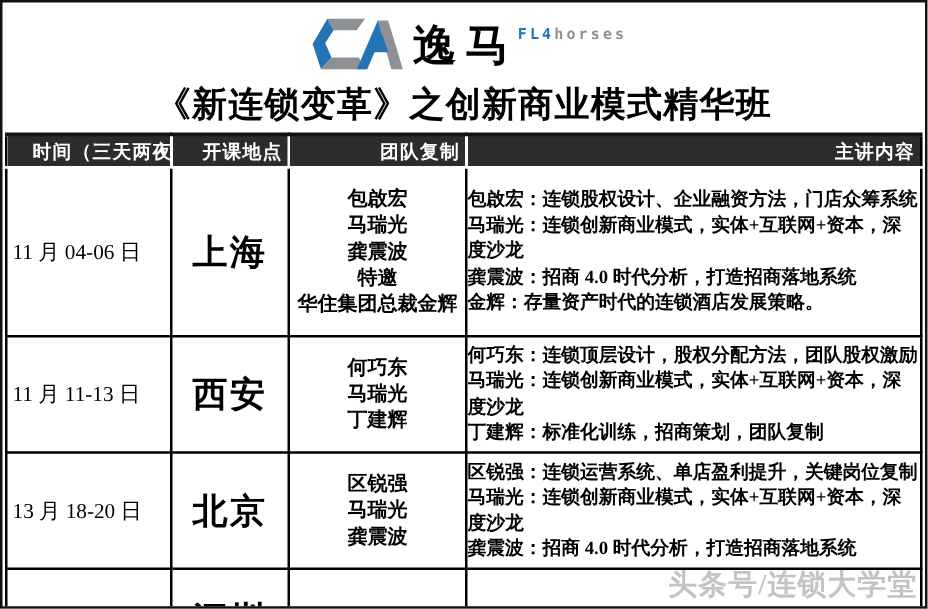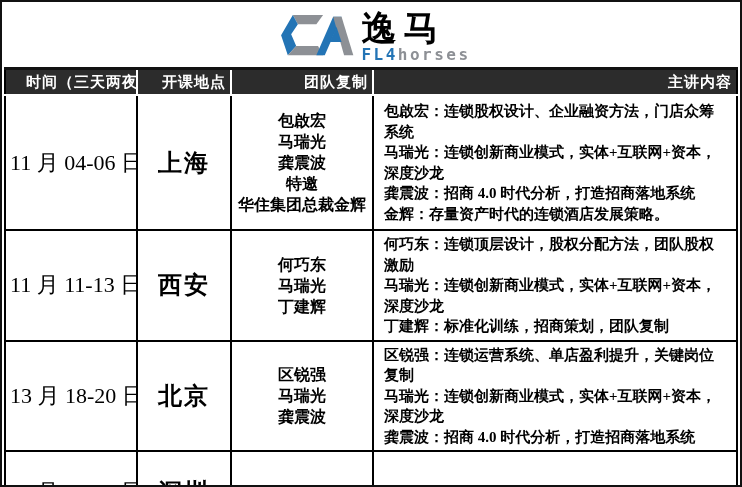--- a/index.html
+++ b/index.html
@@ -13,23 +13,23 @@
     overflow:hidden;
     font-family:"Liberation Serif","DejaVu Serif",serif;
     color:#000;
   }
   
   .brand{
     display:flex;justify-content:center;align-items:center;
     gap:6px;margin-top:7px;height:54px;
   }
   .brand-mark{width:84px;height:52px;flex:0 0 auto;}
-  .brand-text{display:flex;flex-direction:column;align-items:flex-start;line-height:1;}
+  .brand-text{display:flex;flex-direction:row;align-items:flex-start;line-height:1;}
   .brand-cn{font-size:35px;font-weight:700;letter-spacing:7px;font-family:"Liberation Sans","DejaVu Sans",sans-serif;}
-  .brand-sub{font-size:16px;font-weight:700;letter-spacing:2.5px;margin-top:2px;
+  .brand-sub{font-size:12px;font-weight:700;letter-spacing:2.5px;margin-top:2px;
     font-family:"DejaVu Sans Mono","Liberation Mono",monospace;}
   .brand-sub .b{color:var(--accent-blue,#2374b5);}
   .brand-sub .g{color:var(--logo-gray,#8d9095);}
   .doc-title{
     text-align:center;font-size:28px;font-weight:700;
     letter-spacing:1px;margin-top:5px;line-height:34px;white-space:nowrap;
   }
   
   .tbl-wrap{margin:4px 2px 0 2px;}
   table.tbl{
@@ -45,24 +45,24 @@
     text-align:right;white-space:nowrap;overflow:hidden;
   }
   .tbl th:first-child{border-left:none;text-align:left;padding-left:20px;}
   .tbl th:last-child{border-right:none;}
   .tbl td{
     border:2px solid #000;
     vertical-align:middle;
     padding:2px 4px;
     overflow:hidden;
   }
-  td.c-date{text-align:left;font-size:22px;white-space:nowrap;}
-  td.c-city{text-align:center;font-size:24px;font-weight:700;letter-spacing:2px;}
+  td.c-date{text-align:left;font-size:17px;white-space:nowrap;}
+  td.c-city{text-align:center;font-size:28px;font-weight:700;letter-spacing:2px;}
   td.c-teachers{text-align:center;font-size:16px;font-weight:700;line-height:21px;padding:14px 1px;}
-  td.c-topics{font-size:15px;font-weight:700;line-height:20.5px;padding:3px 10px;}
+  td.c-topics{font-size:15px;font-weight:700;line-height:20.5px;padding:3px 0;}
   .topic-line{margin:0;}
   
   .watermark{
     position:absolute;right:6px;bottom:2px;
     font-size:23px;font-weight:700;letter-spacing:1px;
     color:rgba(145,145,145,0.55);
     pointer-events:none;white-space:nowrap;
   }
 </style>
 </head>
@@ -80,20 +80,21 @@
       <polygon points="54,52 74,6 84,6 64,52" fill="#2374b5"></polygon>
       <polygon points="74,6 84,6 98,52 87,52" fill="#8d9095"></polygon>
       <polygon points="70,36 78,18 84,36" fill="#2374b5"></polygon>
     </svg>
     <div class="brand-text">
       <span class="brand-cn">逸马</span>
       <span class="brand-sub"><span class="b">FL4</span><span class="g">horses</span></span>
     </div>
   </div>
 
+  <div class="doc-title">《新连锁变革》之创新商业模式精华班</div>
 
   <div class="tbl-wrap">
     <table class="tbl">
       <colgroup>
         <col style="width:132px">
           <col style="width:94px">
           <col style="width:142px">
           <col>
       </colgroup>
       <thead>
@@ -153,14 +154,15 @@
           <tr style="height: 82px;">
       <td class="c-date">11 月 25-27 日</td>
       <td class="c-city">深圳</td>
       <td class="c-teachers"></td>
       <td class="c-topics"></td>
     </tr>
         </tbody>
     </table>
   </div>
 
+  <div class="watermark">头条号/连锁大学堂</div>
 
 </div>
 
 </body></html>

